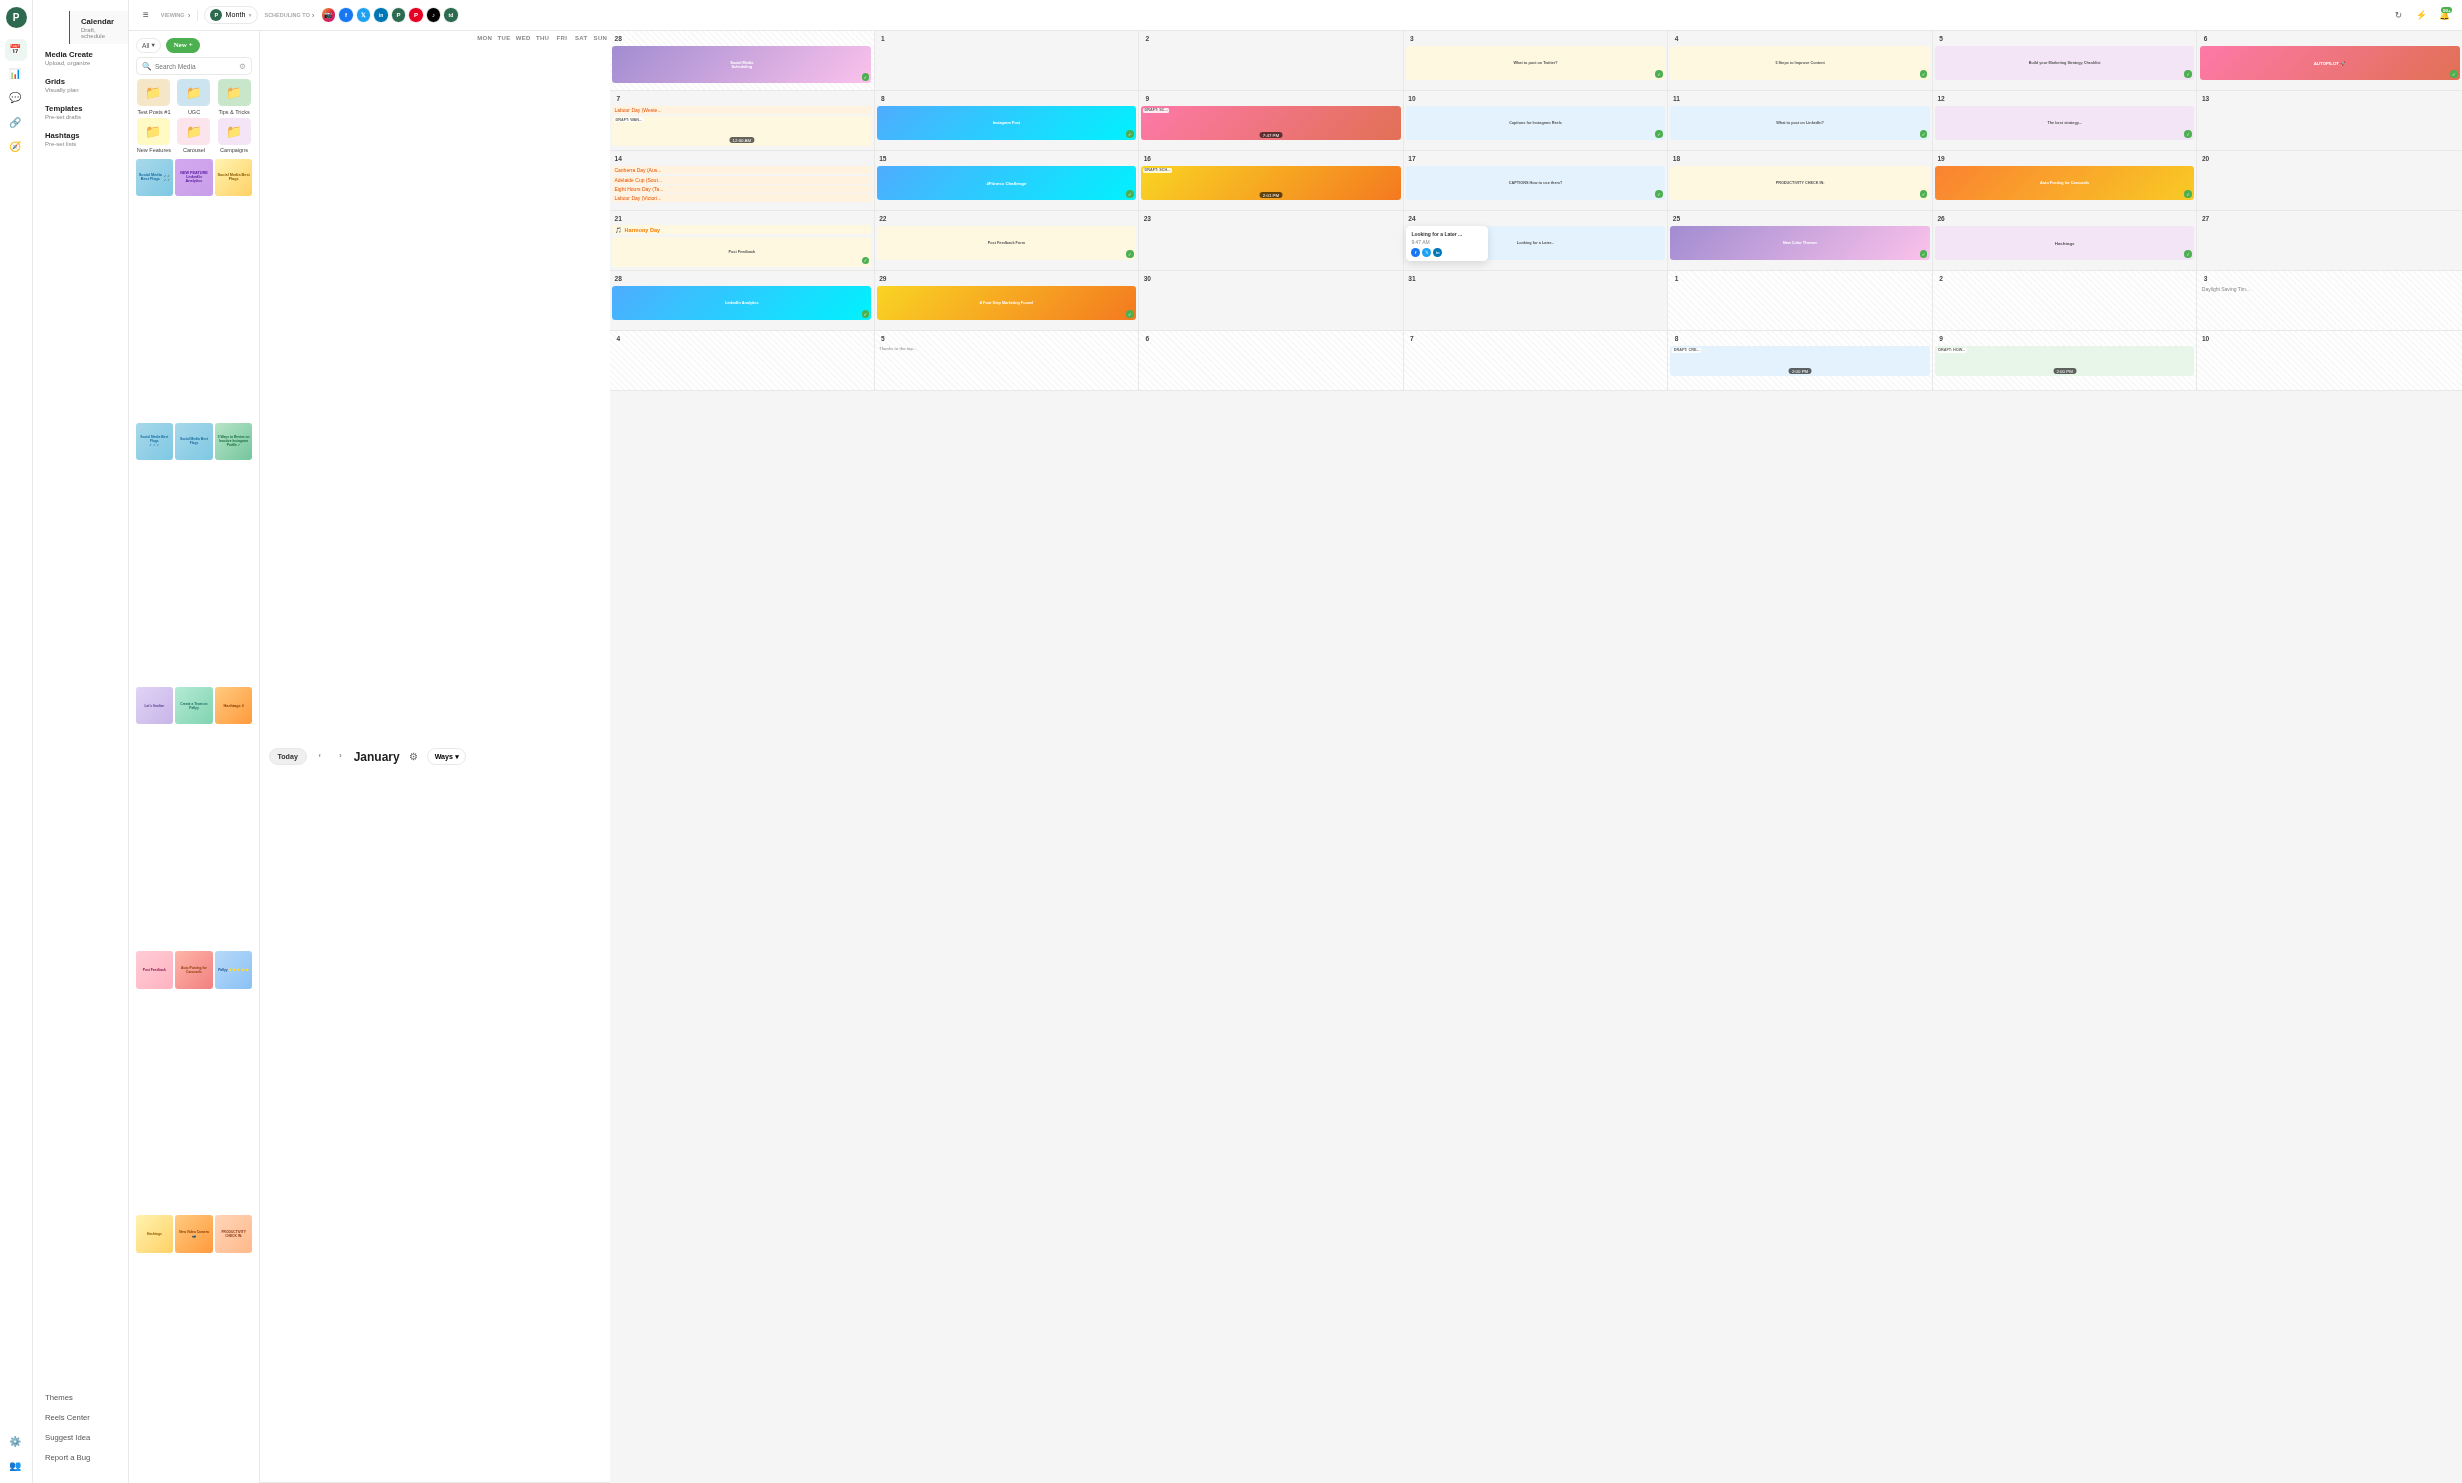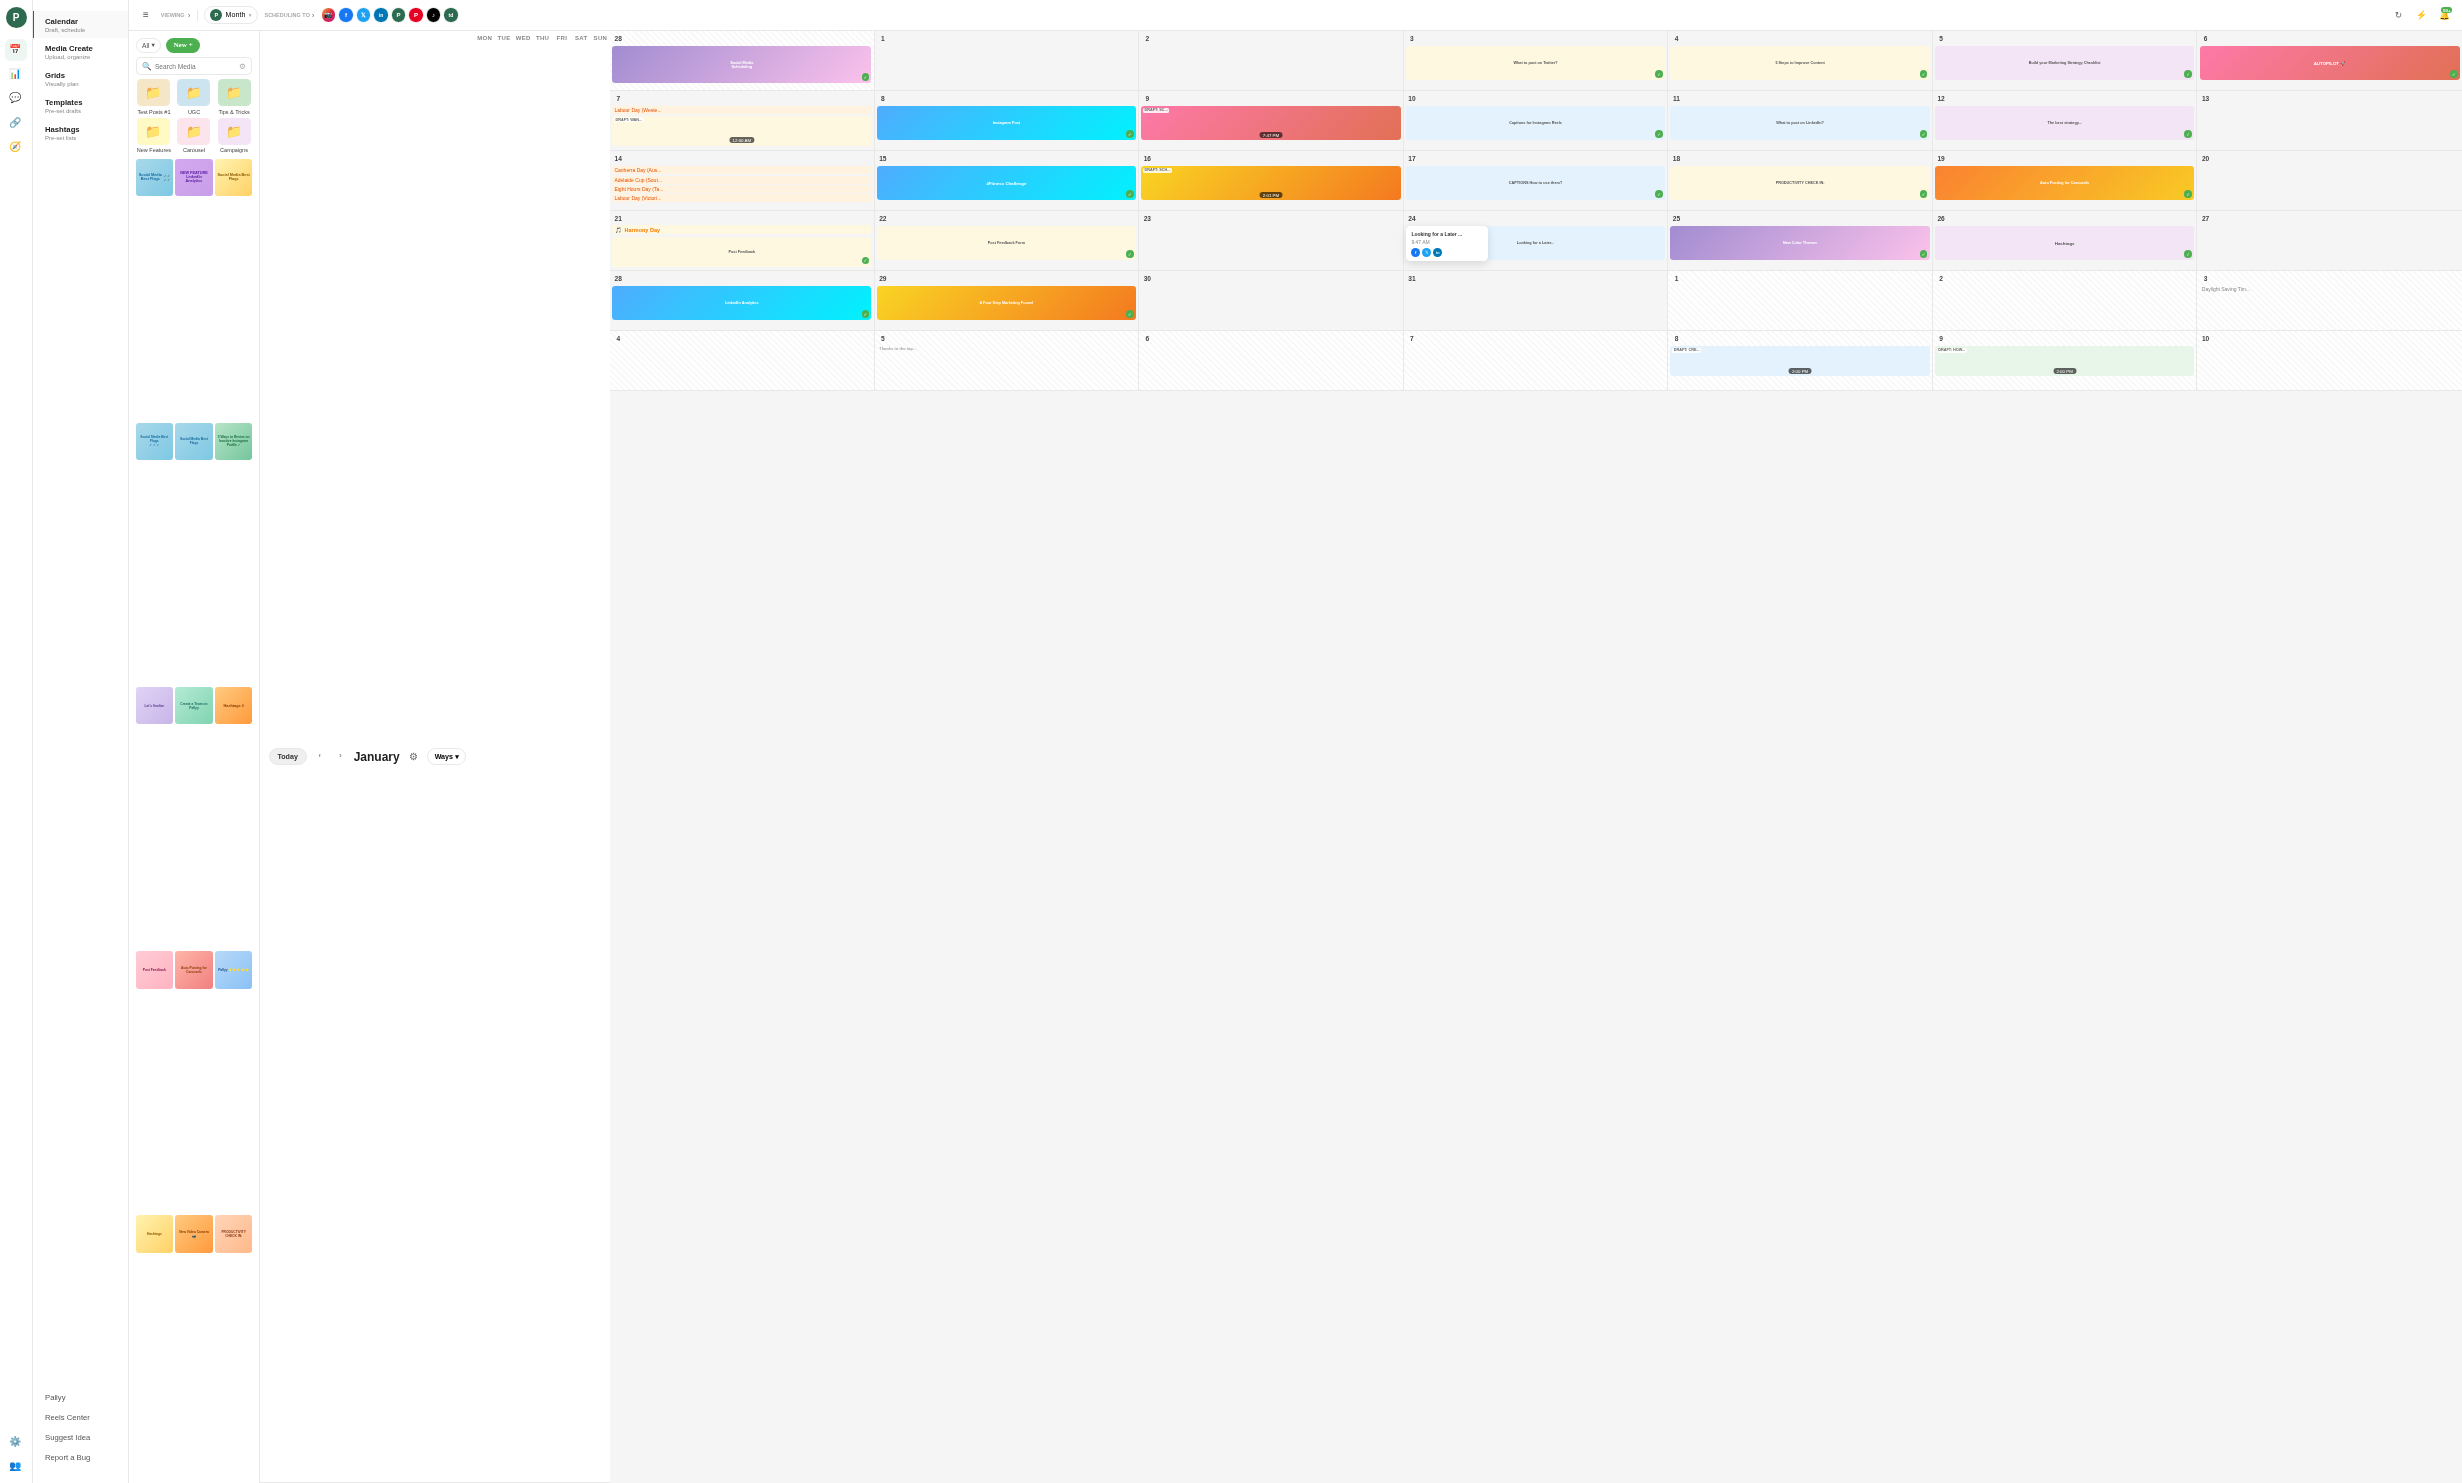--- a/index.html
+++ b/index.html
@@ -22,21 +22,21 @@
     .icon-nav .spacer { flex: 1; }
 
     
     .sidebar {
       width: 96px; background: #fff; border-right: 0.5px solid #e8e8e8; display: flex;
       flex-direction: column; padding: 11px 0;
     }
     .sidebar-item {
       padding: 5.5px 11px; cursor: pointer; border-left: 1.6px solid transparent;
     }
-    .sidebar-item.active { border-left-color: #2d6a4f; background: #f9f9f9; }
+    .sidebar-item.active { border-left-color: #2d6a4f; background: #f9f9f9; margin-left: 36px; }
     .sidebar-item .label {
       font-weight: 700; font-size: 7.7px; color: #222;
     }
     .sidebar-item .sublabel {
       font-size: 6px; color: #888; margin-top: 1.1px;
     }
     .sidebar-spacer { flex: 1; }
     .sidebar-footer { padding: 0 0 4.4px; }
     .sidebar-footer .sidebar-item .label { font-weight: 500; color: #555; }
 
@@ -280,21 +280,21 @@
     <div class="label">Templates</div>
     <div class="sublabel">Pre-set drafts</div>
   </div>
   <div class="sidebar-item">
     <div class="label">Hashtags</div>
     <div class="sublabel">Pre-set lists</div>
   </div>
   <div class="sidebar-spacer"></div>
   <div class="sidebar-footer">
     <div class="sidebar-item">
-      <div class="label">Pallyy</div>
+      <div class="label">Themes</div>
     </div>
     <div class="sidebar-item">
       <div class="label">Reels Center</div>
     </div>
     <div class="sidebar-item">
       <div class="label">Suggest Idea</div>
     </div>
     <div class="sidebar-item">
       <div class="label">Report a Bug</div>
     </div>

